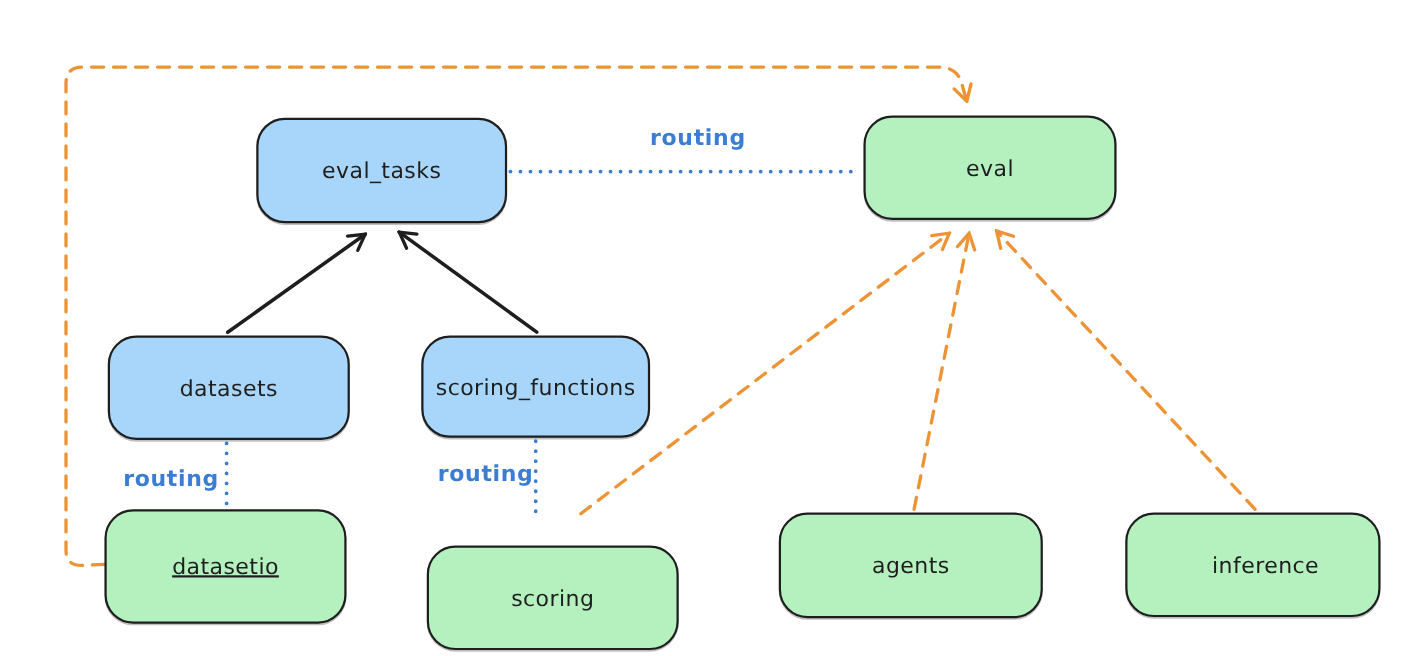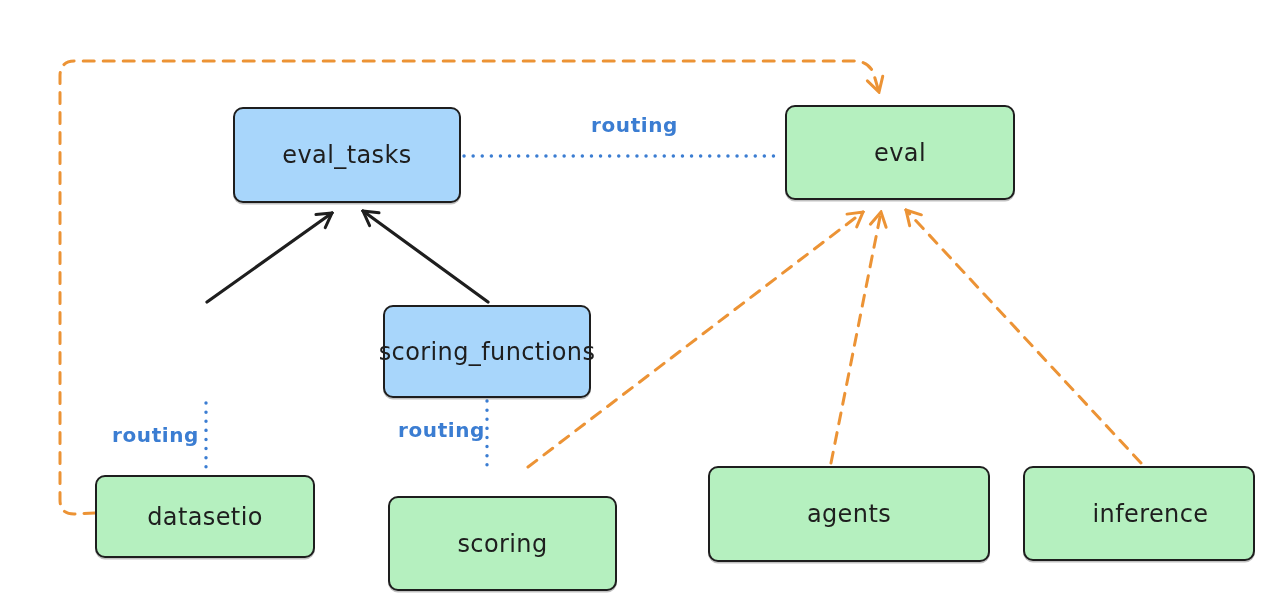--- a/index.html
+++ b/index.html
@@ -27,37 +27,37 @@
   }
   .edges-layer{
     position:absolute;
     left:0;top:0;
     width:1280px;height:596px;
   }
   .node{
     position:absolute;
     box-sizing:border-box;
     border:2.6px solid var(--node-border);
-    border-radius:10px;
+    border-radius:26px;
     display:flex;
     align-items:center;
     justify-content:center;
-    font-size:24px;
+    font-size:20px;
     letter-spacing:0.4px;
     box-shadow:0 1.5px 0 rgba(30,30,30,0.28);
   }
   .node.blue{background:var(--node-blue-fill);}
   .node.green{background:var(--node-green-fill);}
   .node-eval-tasks{left:233px;top:107px;width:228px;height:96px;}
   .node-eval{left:785px;top:105px;width:230px;height:95px;align-items:center;}
   .node-datasets{left:98px;top:305px;width:220px;height:95px;}
   .node-scoring-functions{left:383px;top:305px;width:208px;height:93px;}
-  .node-datasetio{left:95px;top:475px;width:220px;height:83px;}
+  .node-datasetio{left:95px;top:463px;width:220px;height:104px;text-decoration:underline;}
   .node-scoring{left:388px;top:496px;width:229px;height:95px;}
-  .node-agents{left:708px;top:466px;width:282px;height:96px;}
+  .node-agents{left:708px;top:466px;width:240px;height:96px;}
   .node-inference{left:1023px;top:466px;width:232px;height:95px;padding-left:23px;}
   .edge-label{
     position:absolute;
     color:var(--routing-blue);
     font-size:20px;
     font-weight:600;
     letter-spacing:0.6px;
     text-align:right;
     white-space:nowrap;
   }
@@ -92,20 +92,23 @@
     <path d="M 831 463 L 881 212" fill="none" style="stroke:var(--orange-dashed)" stroke-width="3" stroke-linecap="round" stroke-dasharray="11 9" marker-end="url(#ah-orange)"></path>
     <path d="M 1141 463 L 906 210" fill="none" style="stroke:var(--orange-dashed)" stroke-width="3" stroke-linecap="round" stroke-dasharray="11 9" marker-end="url(#ah-orange)"></path>
   </svg>
 
   <div class="node blue node-eval-tasks">
     <span>eval_tasks</span>
   </div>
   <div class="node green node-eval">
     <span>eval</span>
   </div>
+  <div class="node blue node-datasets">
+    <span>datasets</span>
+  </div>
   <div class="node blue node-scoring-functions">
     <span>scoring_functions</span>
   </div>
   <div class="node green node-datasetio">
     <span>datasetio</span>
   </div>
   <div class="node green node-scoring">
     <span>scoring</span>
   </div>
   <div class="node green node-agents">

